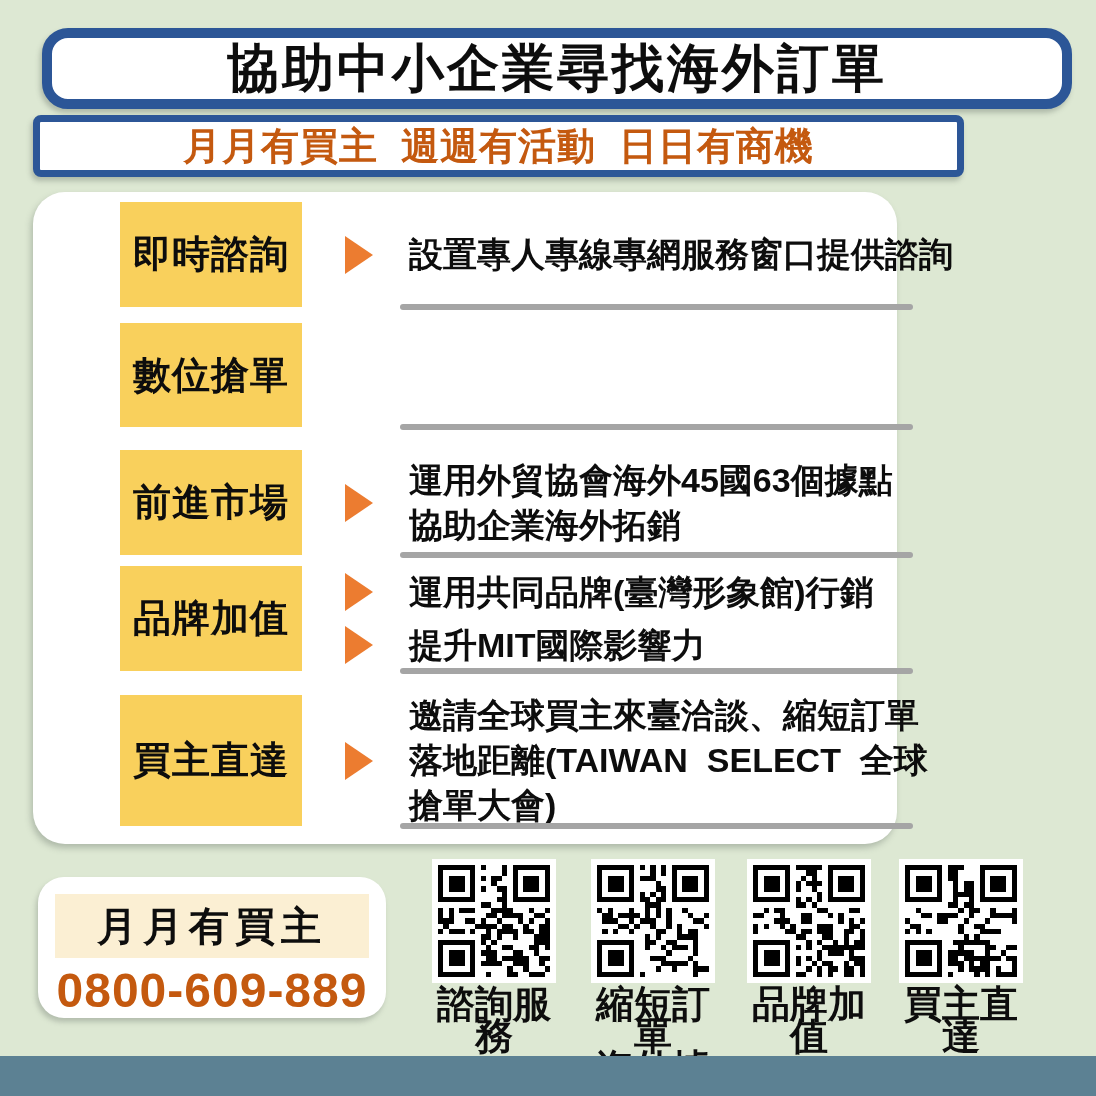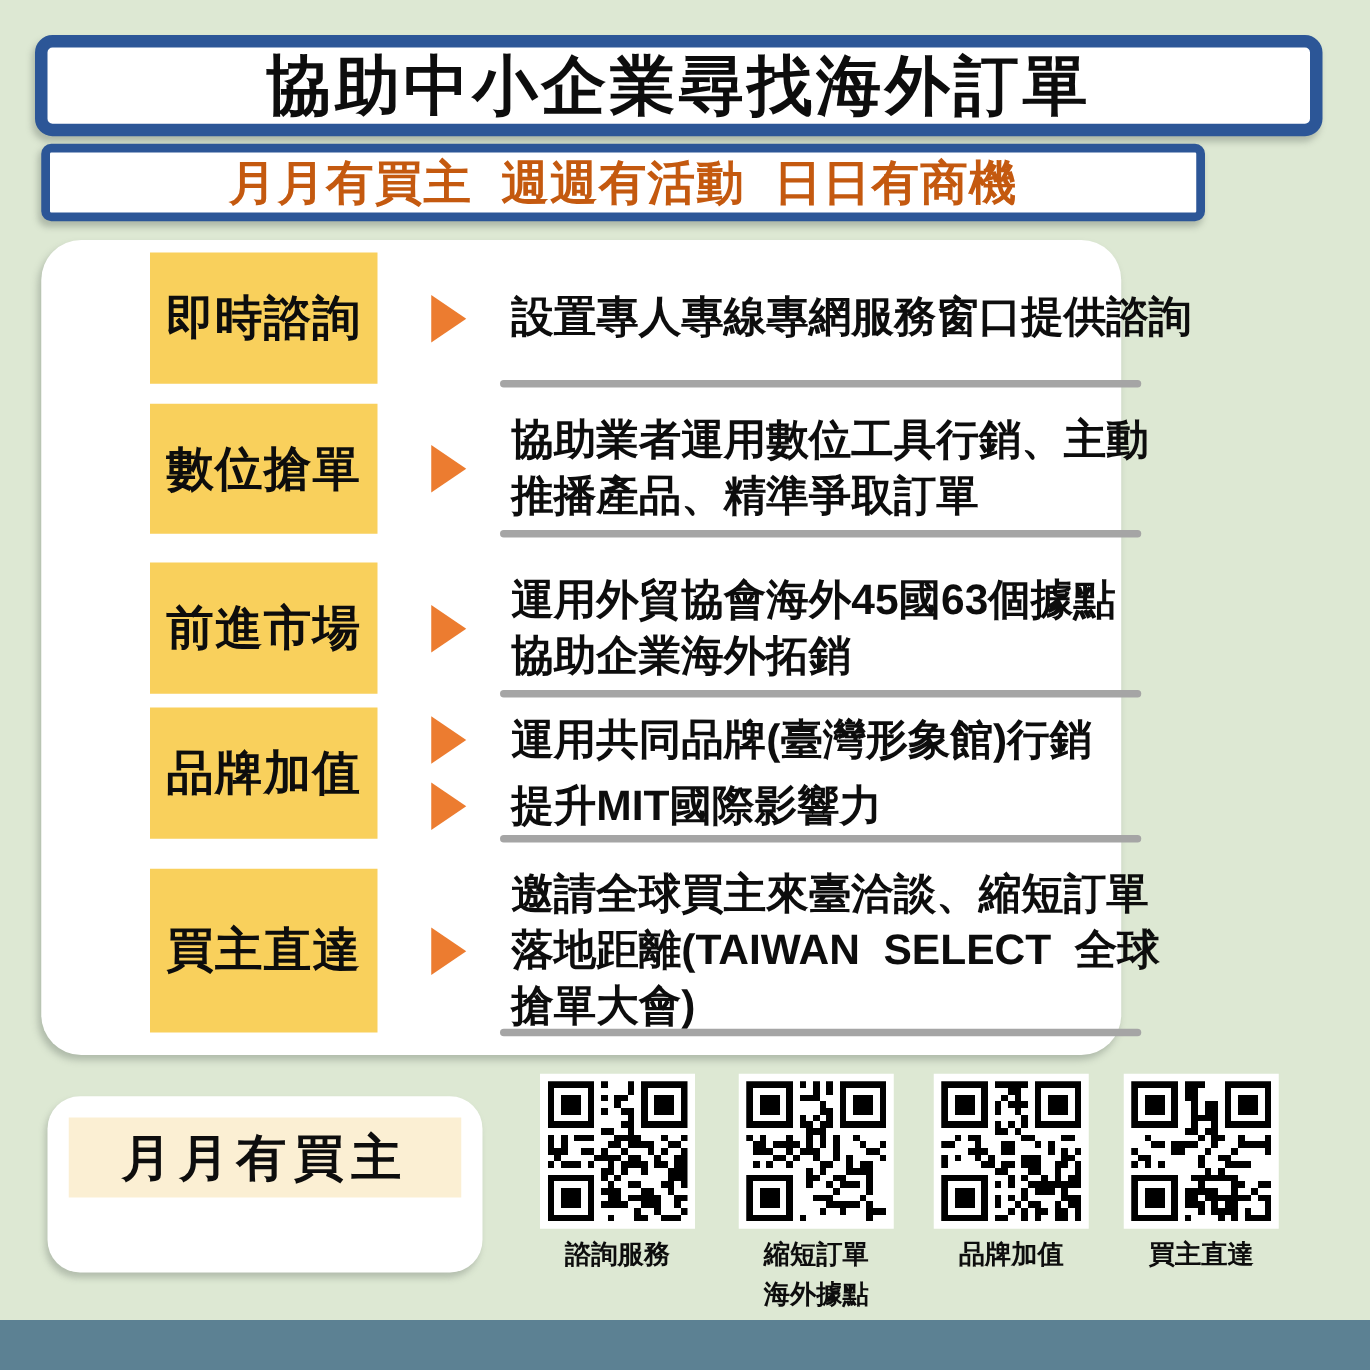--- a/index.html
+++ b/index.html
@@ -7,22 +7,22 @@
   body {
     font-family: "Liberation Sans", "DejaVu Sans", sans-serif;
     background: #DDE8D3;
     position: relative;
     overflow: hidden;
   }
   .poster { position: absolute; inset: 0; }
 
   
   .title-box {
-    position: absolute; left: 28px; top: 28px; width: 1030px; height: 81px;
-    background: #ffffff; border: 10px solid #2C5697; border-radius: 14px;
+    position: absolute; left: 42px; top: 28px; width: 1030px; height: 81px;
+    background: #ffffff; border: 10px solid #2C5697; border-radius: 26px;
     display: flex; align-items: center; justify-content: center;
     box-shadow: -2px 4px 5px rgba(120,130,120,0.45);
   }
   .title-text {
     font-size: 52px; font-weight: 900; color: #0d0d0d; letter-spacing: 3px;
     white-space: pre;
   }
 
   
   .slogan-box {
@@ -94,21 +94,21 @@
   .qr-item { position: absolute; top: 859px; width: 124px; text-align: center; }
   .qr-item:nth-of-type(1) { left: 432px; }
   .qr-item:nth-of-type(2) { left: 591px; }
   .qr-item:nth-of-type(3) { left: 747px; }
   .qr-item:nth-of-type(4) { left: 899px; }
   .qr-code {
     width: 124px; height: 124px; background: #ffffff; padding: 6px;
   }
   .qr-code svg { width: 112px; height: 112px; display: block; }
   .qr-label {
-    margin-top: 5px; font-size: 21px; font-weight: bold; color: #0d0d0d;
+    margin-top: 5px; font-size: 38px; font-weight: bold; color: #0d0d0d;
     line-height: 32px; white-space: pre-line;
   }
 
   
   .bottom-bar {
     position: absolute; left: 0; top: 1056px; width: 1096px; height: 40px;
     background: #5C8193;
   }
 </style>
 </head>
@@ -131,27 +131,20 @@
   <div class="bullet">
     <span class="arrow-icon"></span>
     <span class="bullet-text">設置專人專線專網服務窗口提供諮詢</span>
   </div>
 </div>
     <div class="row-separator"></div>
   </div>
 
   <div class="row">
     <div class="row-label">數位搶單</div>
-    <div class="row-content">
-  <div class="bullet">
-    <span class="arrow-icon"></span>
-    <span class="bullet-text">協助業者運用數位工具行銷、主動
-推播產品、精準爭取訂單</span>
-  </div>
-</div>
     <div class="row-separator"></div>
   </div>
 
   <div class="row">
     <div class="row-label">前進市場</div>
     <div class="row-content">
   <div class="bullet">
     <span class="arrow-icon"></span>
     <span class="bullet-text">運用外貿協會海外45國63個據點
 協助企業海外拓銷</span>
@@ -185,20 +178,21 @@
 落地距離(TAIWAN  SELECT  全球
 搶單大會)</span>
   </div>
 </div>
     <div class="row-separator"></div>
   </div>
 </div>
 
   <div class="contact-box">
     <div class="contact-band">月月有買主</div>
+    <div class="contact-phone">0800-609-889</div>
   </div>
 
   <div id="qr-host">
   <div class="qr-item">
     <div class="qr-code">
       <svg viewBox="0 0 21 21" shape-rendering="crispEdges" fill="#000">
             <rect x="8" y="0" width="1" height="1"></rect>
             <rect x="12" y="0" width="1" height="1"></rect>
             <rect x="12" y="1" width="1" height="1"></rect>
             <rect x="8" y="2" width="1" height="1"></rect>

